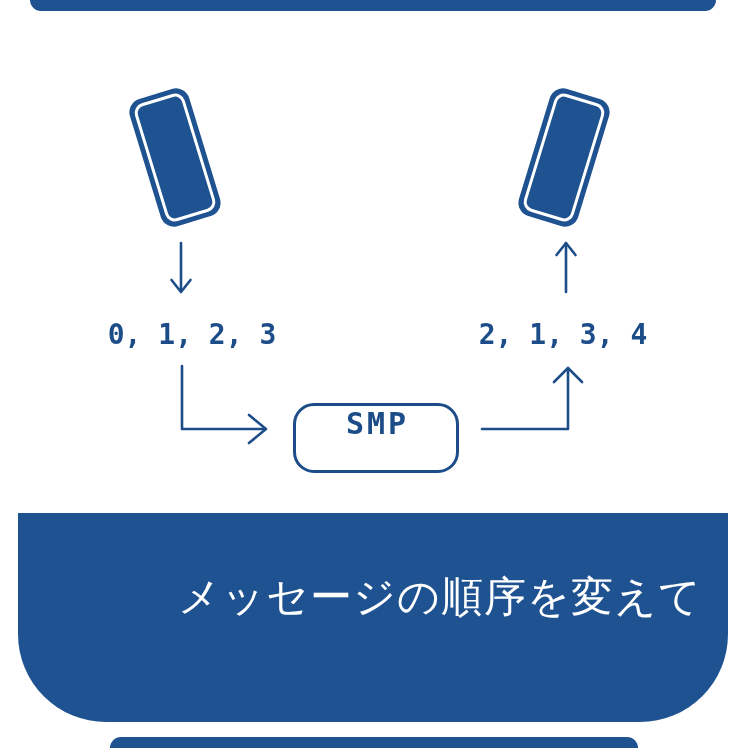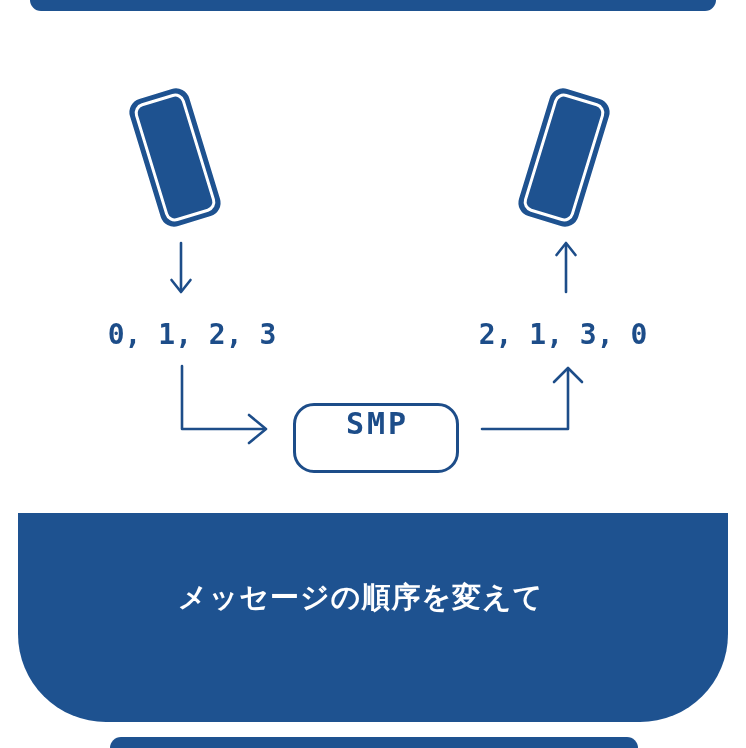--- a/index.html
+++ b/index.html
@@ -33,22 +33,22 @@
     position: absolute;
     left: 0; bottom: 0;
     width: 100%; height: 209px;
     background: var(--blue, #1E5290);
   }
   .caption {
     position: absolute;
     left: 160px;  
     top: 60px;
     color: var(--caption-color, #ffffff);
-    font-size: 29px;
-    font-weight: bold;
+    font-size: 42px;
+    font-weight: normal;
     line-height: 48px;
     letter-spacing: 1px;
     white-space: nowrap;
     text-align: right;
   }
 
   
   .phone {
     position: absolute;
     width: 62px; height: 133px;
@@ -127,21 +127,21 @@
     <div class="phone phone-left">
       <div class="phone-screen"></div>
     </div>
 
     <div class="phone phone-right">
       <div class="phone-screen"></div>
     </div>
 
     <div class="seq seq-left">0, 1, 2, 3</div>
 
-    <div class="seq seq-right">2, 1, 3, 0</div>
+    <div class="seq seq-right">2, 1, 3, 4</div>
 
     <div class="smp-box">
       <span class="smp-label">SMP</span>
     </div>
 
     <div class="band">
       <div class="caption">
         <div>メッセージの順序を変えて</div>
       </div>
     </div>

